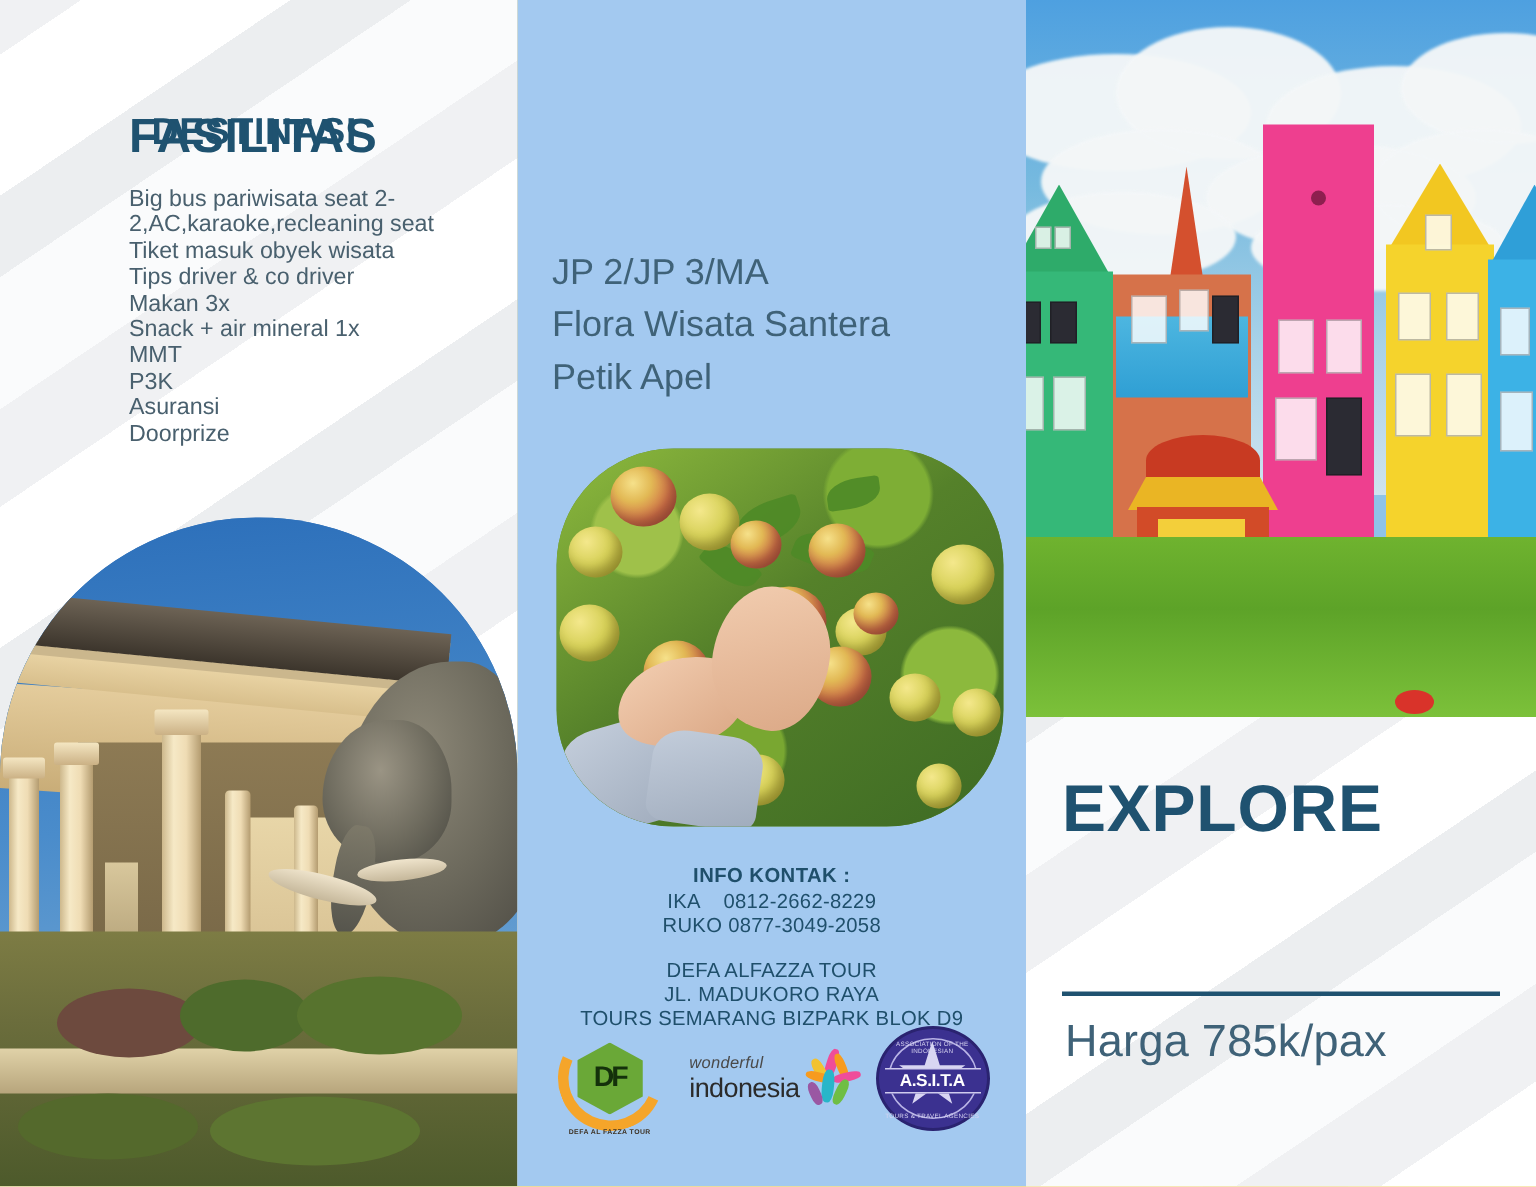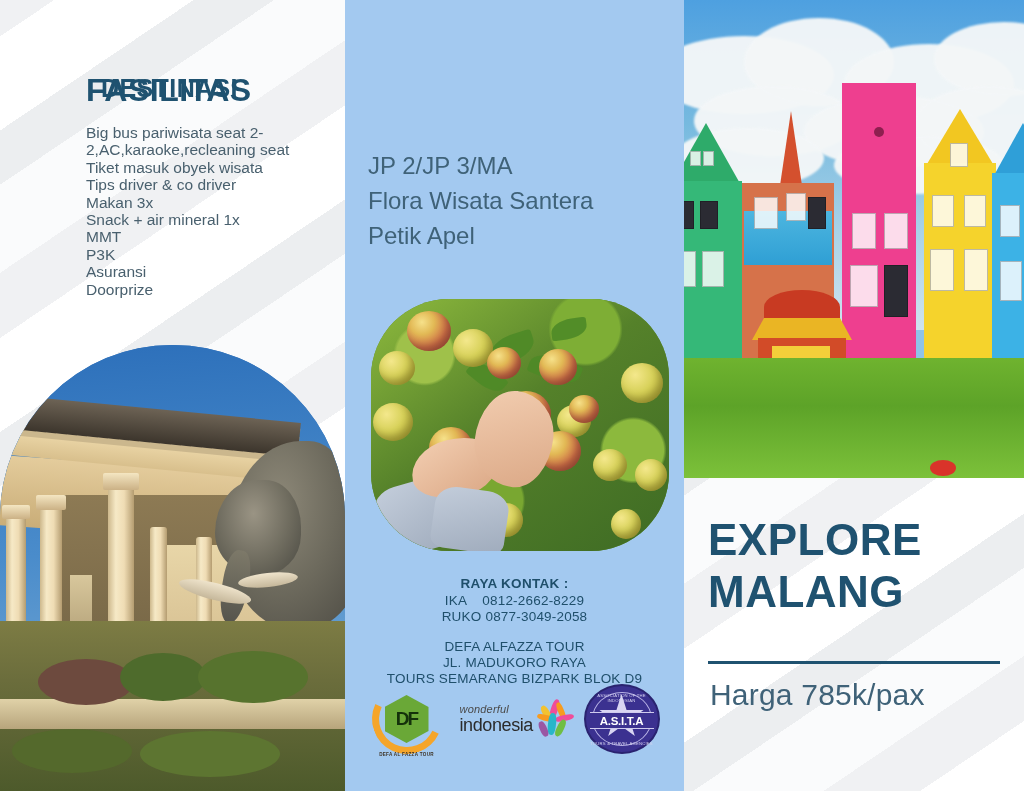--- a/index.html
+++ b/index.html
@@ -183,21 +183,21 @@
     left: 0; top: 74px;
     width: 339px;
     text-align: center;
     font-size: 25px;
     font-weight: bold;
     letter-spacing: 0.4px;
     color: #1f5270;
   }
   .destinasi-list {
     position: absolute;
-    left: 368px; top: 148px;
+    left: 368px; top: 164px;
     width: 300px;
     font-size: 24px;
     line-height: 35px;
     color: #3f6278;
   }
 
   .apple-photo {
     position: absolute;
     left: 371px; top: 299px;
     width: 298px; height: 252px;
@@ -512,21 +512,21 @@
     <div class="a-apple" style="left:118px; top:204px; width:34px; height:34px;"></div>
     <div class="a-apple" style="left:240px; top:210px; width:30px; height:30px;"></div>
 
     <div class="a-sleeve" style="left:6px; top:182px; width:86px; height:70px; transform:rotate(-16deg);"></div>
     <div class="a-hand" style="left:40px; top:140px; width:88px; height:58px; transform:rotate(-14deg);"></div>
     <div class="a-sleeve" style="left:62px; top:190px; width:74px; height:62px; transform:rotate(8deg);"></div>
     <div class="a-hand" style="left:104px; top:92px; width:78px; height:96px; transform:rotate(6deg);"></div>
   </div>
 
   <div class="contact">
-    <div class="contact-title">RAYA KONTAK :</div>
+    <div class="contact-title">INFO KONTAK :</div>
     <div class="contact-line">
       <span>IKA</span>
       &nbsp;&nbsp;
       <span>0812-2662-8229</span>
     </div>
     <div class="contact-line">
       <span>RUKO</span>
       <span>0877-3049-2058</span>
     </div>
     <div class="contact-addr">
@@ -642,20 +642,19 @@
       <div style="position:absolute; left:246px; bottom:2px; width:26px; height:16px; background:#d9332a; border-radius:50%;"></div>
     </div>
 
     <div style="position:absolute; left:0; top:478px; width:340px; height:313px; background:#f1f2f3; overflow:hidden;">
       <div class="stripes"></div>
     </div>
   </div>
 
   <div class="explore-title">
     <div>EXPLORE</div>
-    <div>MALANG</div>
   </div>
 
   <div class="price-rule"></div>
 
   <div class="price-text">Harga 785k/pax</div>
 
 </div>
 
 </body></html>

